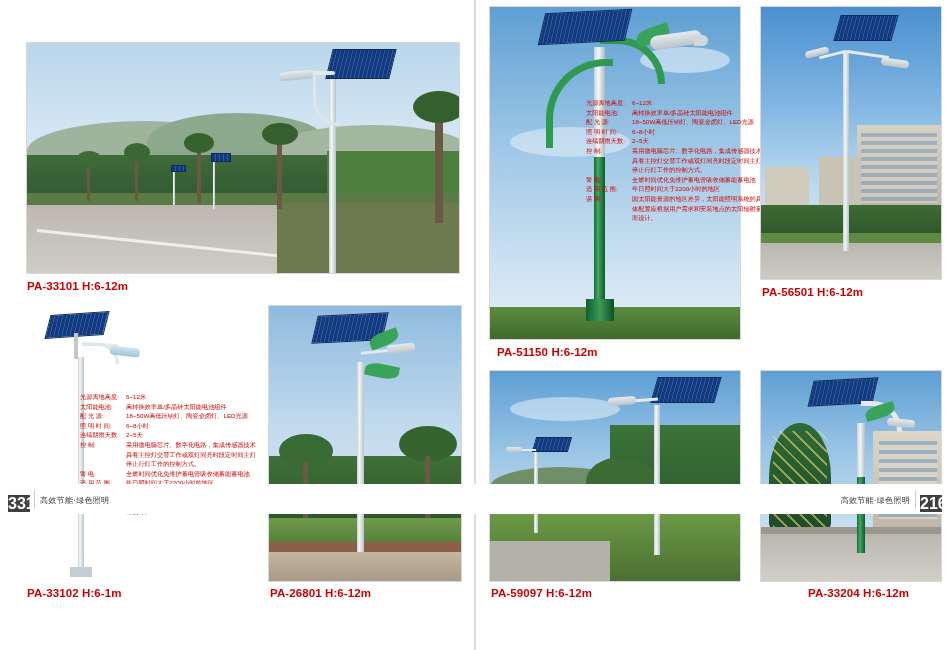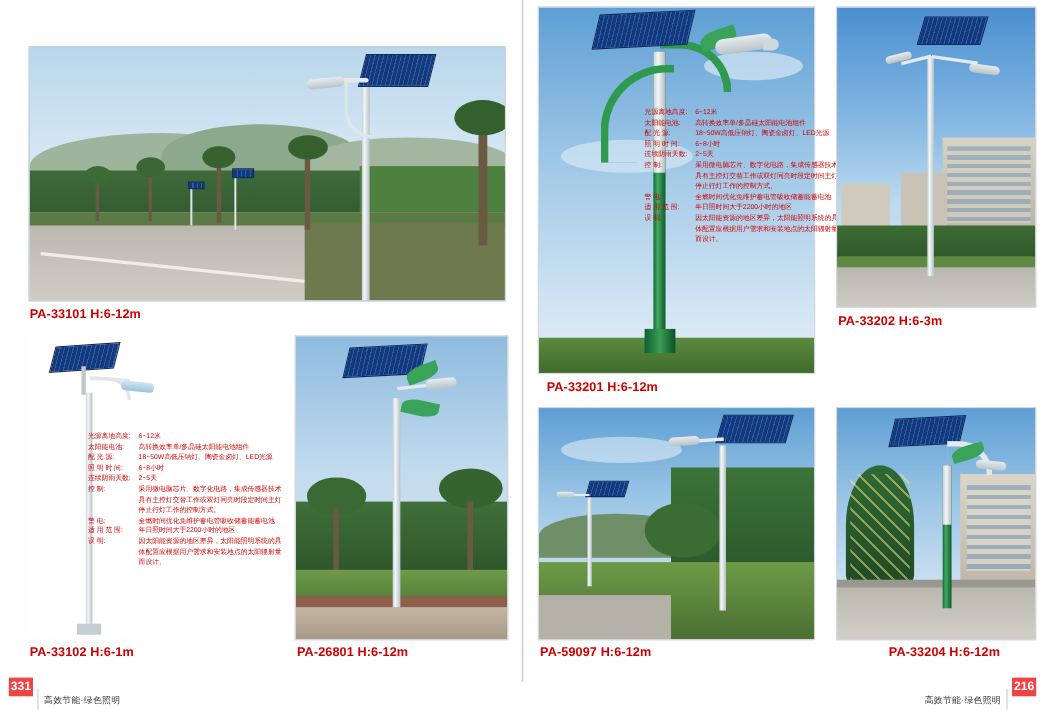--- a/index.html
+++ b/index.html
@@ -10,21 +10,21 @@
   body {
     width: 950px;
     height: 650px;
     font-family: "Liberation Sans", sans-serif;
     position: relative;
     overflow: hidden;
   }
   .page {
     position: absolute;
     left: 0; top: 0;
-    width: 950px; height: 650px;
+    width: 950px; height: 514px;
     background: #fefefe;
   }
   .gutter {
     position: absolute;
     left: 474px; top: 0;
     width: 2px; height: 650px;
     background: linear-gradient(to right, #e9e9e9, #cfcfcf, #e9e9e9);
   }
 
   
@@ -72,26 +72,26 @@
 
   
   .footer-bar {
     position: absolute;
     bottom: 0; left: 0;
     width: 950px; height: 30px;
     background: #ffffff;
   }
   .pagenum {
     position: absolute;
-    bottom: 17px;
+    bottom: 2px;
     width: 22px;
     height: 17px;
-    background: #ef4444;
+    background: #404040;
     color: #ffffff;
-    font-size: 11px;
+    font-size: 16px;
     font-weight: bold;
     text-align: center;
     line-height: 17px;
   }
   .footer-text {
     position: absolute;
     bottom: 8px;
     font-size: 8px;
     color: #333333;
     letter-spacing: 0.3px;
@@ -178,21 +178,21 @@
     <div style="position:absolute;left:56px;top:52px;width:60px;height:82px;border:7px solid #2f9a4f;border-right:none;border-bottom:none;border-radius:60px 0 0 0;background:transparent;"></div>
     <div style="position:absolute;left:110px;top:30px;width:58px;height:40px;border:7px solid #2f9a4f;border-left:none;border-bottom:none;border-radius:0 50px 0 0;background:transparent;"></div>
 
     <div class="panel" style="left:52px;top:4px;width:84px;height:30px;transform:skewX(-16deg) rotate(-3deg);"></div>
 
     <div class="leaf" style="left:146px;top:20px;width:34px;height:16px;transform:rotate(-18deg);"></div>
 
     <div class="lamp" style="left:160px;top:26px;width:52px;height:14px;transform:rotate(-8deg);border-radius:7px;"></div>
     <div style="position:absolute;left:204px;top:28px;width:14px;height:11px;background:#cfd8dc;border-radius:0 6px 6px 0;"></div>
   </div>
-  <div class="caption" style="left:497px; top:346px;">PA-33201 H:6-12m</div>
+  <div class="caption" style="left:497px; top:346px;">PA-51150 H:6-12m</div>
 
   <div class="specs" style="left:586px; top:98px; width:180px;">
     <div class="row">
       <span class="k">光源离地高度:</span>
       <span class="v">6~12米</span>
     </div>
     <div class="row">
       <span class="k">太阳能电池:</span>
       <span class="v">高转换效率单/多晶硅太阳能电池组件</span>
     </div>
@@ -239,21 +239,21 @@
     <div class="ground" style="top:230px;height:42px;background:linear-gradient(to bottom,#b5b3ab,#cecbc4);"></div>
     <div style="position:absolute;left:0;top:226px;width:180px;height:10px;background:#5f8a43;"></div>
 
     <div class="pole" style="left:82px;top:44px;width:6px;height:200px;"></div>
     <div class="panel" style="left:76px;top:8px;width:56px;height:24px;transform:skewX(-16deg);"></div>
     <div class="arm" style="left:58px;top:46px;width:28px;height:3px;transform:rotate(-14deg);"></div>
     <div class="arm" style="left:86px;top:46px;width:42px;height:3px;transform:rotate(8deg);"></div>
     <div class="lamp" style="left:44px;top:42px;width:24px;height:7px;transform:rotate(-14deg);"></div>
     <div class="lamp" style="left:120px;top:52px;width:28px;height:8px;transform:rotate(8deg);"></div>
   </div>
-  <div class="caption" style="left:762px; top:286px;">PA-33202 H:6-3m</div>
+  <div class="caption" style="left:762px; top:286px;">PA-56501 H:6-12m</div>
 
   <div style="position:absolute;left:26px; top:305px; width:200px; height:275px;background:#ffffff;">
     <div class="pole" style="left:52px;top:52px;width:6px;height:218px;"></div>
     <div class="panel" style="left:22px;top:8px;width:56px;height:22px;transform:skewX(-18deg) rotate(-4deg);"></div>
     <div style="position:absolute;left:48px;top:28px;width:4px;height:26px;background:#bfc9cd;"></div>
     <div class="arm" style="left:56px;top:38px;width:36px;height:3px;transform:rotate(4deg);"></div>
     <div style="position:absolute;left:56px;top:38px;width:34px;height:18px;border:3px solid #dfe6e9;border-bottom:none;border-left:none;border-radius:0 22px 0 0;background:transparent;"></div>
     <div class="lamp" style="left:84px;top:42px;width:30px;height:9px;transform:rotate(6deg);background:linear-gradient(to bottom,#cfe6f2,#9dc4d8);"></div>
     <div style="position:absolute;left:44px;top:262px;width:22px;height:10px;background:#c5ced2;"></div>
   </div>

